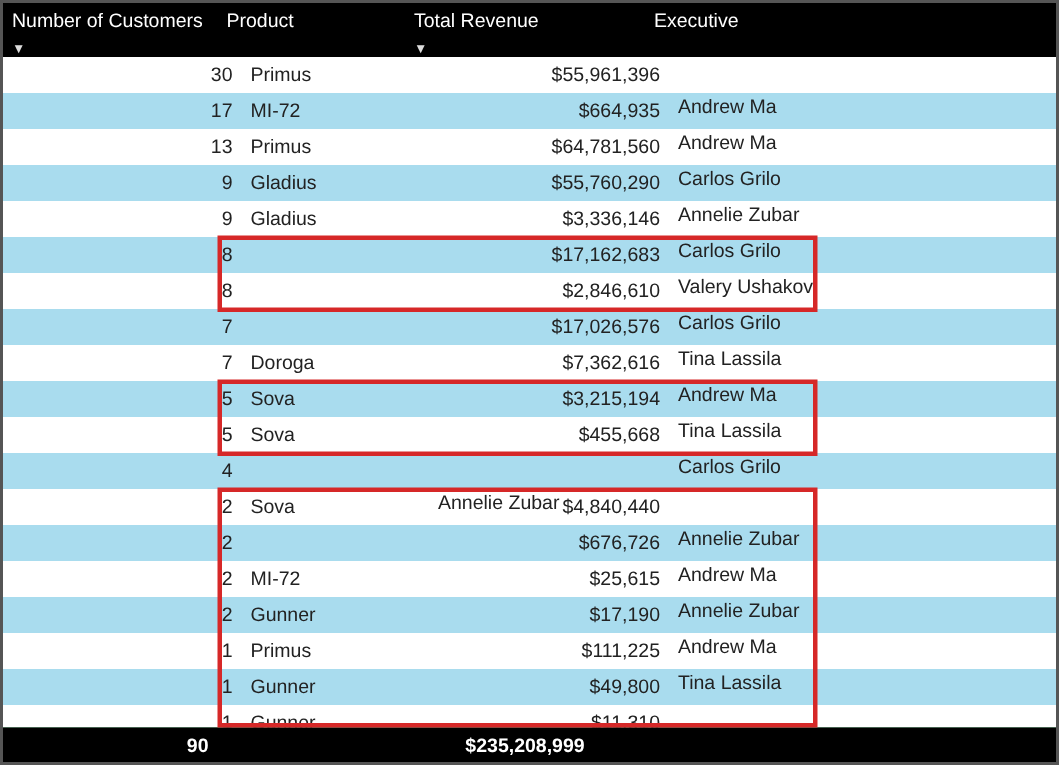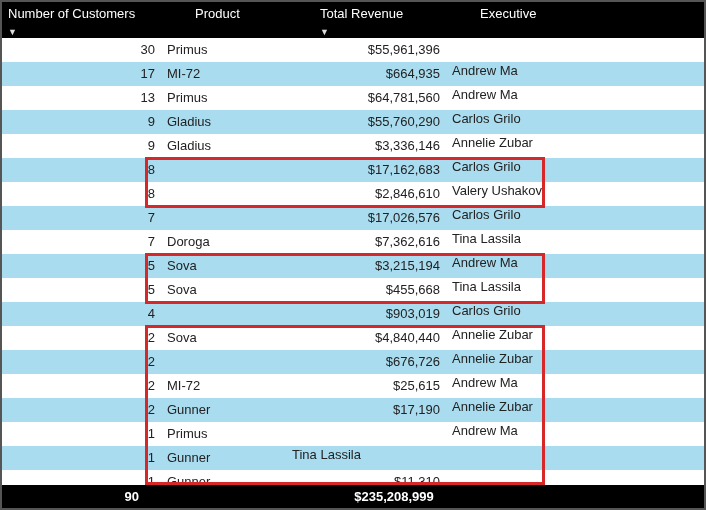--- a/index.html
+++ b/index.html
@@ -2,21 +2,21 @@
 <html><head>
 <meta charset="utf-8">
 <style>
   * { box-sizing: border-box; margin: 0; padding: 0; }
   body { font-family: "Segoe UI", Arial, sans-serif; font-size: 13px; background: #fff; }
   .frame { width: 706px; height: 510px; border: 2px solid #555; position: relative; overflow: hidden; background: #15803d; }
   .thead { display: flex; background: #000; color: #fff; height: 36px; }
   .th { padding: 4px 6px 0 6px; position: relative; font-weight: 400; font-size: 13px; line-height: 1.2; }
   .sort { position: absolute; left: 6px; bottom: 0; font-size: 9px; color: #ddd; }
   .col-num { width: 143px; }
-  .col-prod { width: 125px; margin-left: 44px; }
+  .col-prod { width: 125px; }
   .col-rev { width: 160px; }
   .col-exec { flex: 1; }
   .tbody { position: absolute; top: 36px; left: 0; right: 0; bottom: 23px; overflow: hidden; }
   .row { display: flex; height: 24px; align-items: center; background: #fff; color: #222; padding-left: 16px; }
   .row.alt { background: #a9dcee; }
   .cell { padding: 0 6px; height: 24px; line-height: 24px; overflow: hidden; white-space: nowrap; border-left:1px solid rgba(0,0,0,0); }
   .row .cell + .cell { border-left: 0; }
   .cell.num { width: 143px; text-align: right; }
   .cell.prod { width: 125px; text-align: left; }
   .cell.rev { width: 160px; text-align: right; }
@@ -110,21 +110,20 @@
       </div>
       <div class="row">
         <div class="cell num">5</div>
         <div class="cell prod">Sova</div>
         <div class="cell rev">$455,668</div>
         <div class="cell exec">Carlos Grilo</div>
       </div>
       <div class="row alt">
         <div class="cell num">4</div>
         <div class="cell prod"></div>
-        <div class="cell rev">$903,019</div>
         <div class="cell exec">Annelie Zubar</div>
       </div>
       <div class="row">
         <div class="cell num">2</div>
         <div class="cell prod">Sova</div>
         <div class="cell rev">$4,840,440</div>
         <div class="cell exec">Annelie Zubar</div>
       </div>
       <div class="row alt">
         <div class="cell num">2</div>
@@ -140,25 +139,27 @@
       </div>
       <div class="row alt">
         <div class="cell num">2</div>
         <div class="cell prod">Gunner</div>
         <div class="cell rev">$17,190</div>
         <div class="cell exec">Andrew Ma</div>
       </div>
       <div class="row">
         <div class="cell num">1</div>
         <div class="cell prod">Primus</div>
+        <div class="cell rev">$111,225</div>
         <div class="cell exec">Tina Lassila</div>
       </div>
       <div class="row alt">
         <div class="cell num">1</div>
         <div class="cell prod">Gunner</div>
+        <div class="cell rev">$49,800</div>
       </div>
       <div class="row">
         <div class="cell num">1</div>
         <div class="cell prod">Gunner</div>
         <div class="cell rev">$11,310</div>
         <div class="cell exec">Valery Ushakov</div>
       </div>
     </div>
 
   <div class="tfoot">

